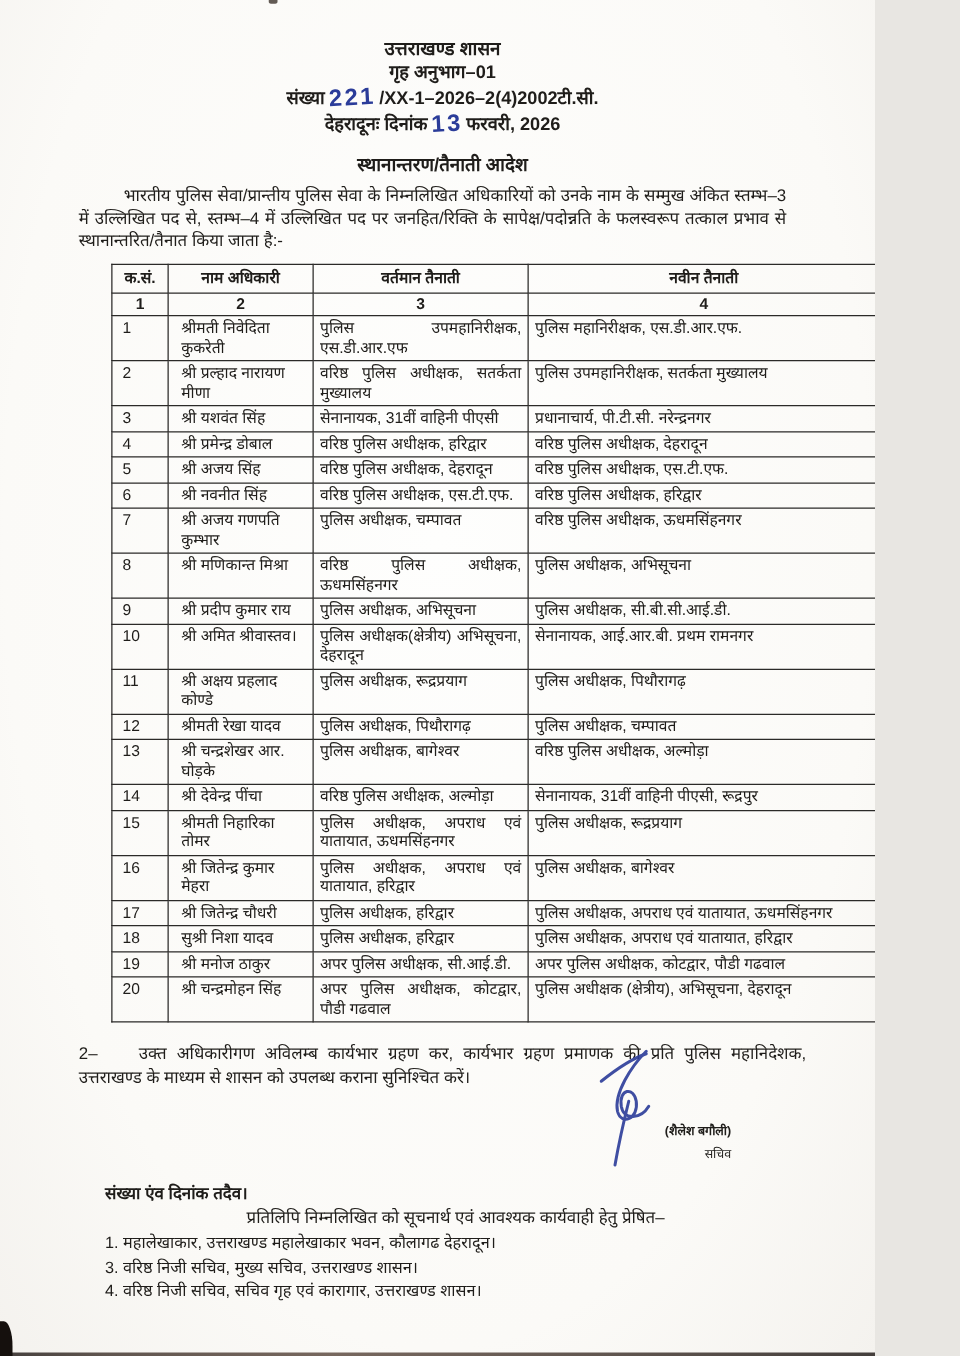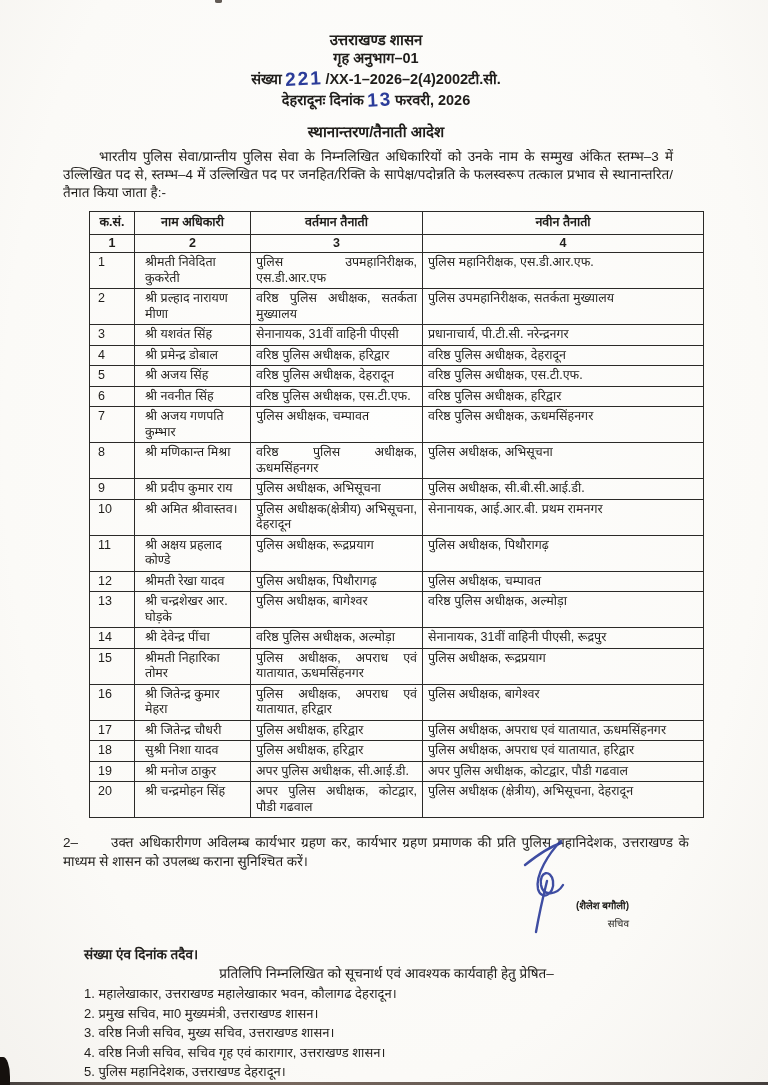--- a/index.html
+++ b/index.html
@@ -1,24 +1,24 @@
 <!DOCTYPE html>
 <html lang="hi"><head>
 <meta charset="utf-8">
 <style>
   html,body{margin:0;padding:0;background:#e8e6e2;}
   .page{
     position:relative;
-    width:768px;height:1085px;
+    width:700px;height:1085px;
     box-sizing:border-box;
     background:#fcfbf8;
     background-image:radial-gradient(ellipse at 50% 40%, #fefefd 0%, #fbfaf7 70%, #f4f2ee 100%);
     color:#1f1d1a;
     font-family:"Liberation Sans","DejaVu Sans",sans-serif;
-    padding:30px 79px 0 63px;
+    padding:30px 55px 0 63px;
     overflow:hidden;
   }
   .c{text-align:center;}
   .b{font-weight:bold;}
   .hdr{font-size:14.5px;line-height:19px;}
   .hdr-org{font-size:15px;}
   .hand{
     color:#2b3c99;
     font-weight:600;
     font-size:19px;
@@ -282,27 +282,25 @@
     <div>सचिव</div>
   </div>
 
   <div class="refline">संख्या एंव दिनांक तदैव।</div>
   <div class="copyline">प्रतिलिपि निम्नलिखित को सूचनार्थ एवं आवश्यक कार्यवाही हेतु प्रेषित–</div>
 
   <div class="copies">
 
       <div class="copy-item"><span class="copy-num">1.</span> <span>महालेखाकार, उत्तराखण्ड महालेखाकार भवन, कौलागढ देहरादून।</span></div>
 
-      <div class="copy-item"><span class="copy-num">2.</span> <span>प्रमुख सचिव, मा0 मुख्यमंत्री, उत्तराखण्ड शासन।</span></div>
 
       <div class="copy-item"><span class="copy-num">3.</span> <span>वरिष्ठ निजी सचिव, मुख्य सचिव, उत्तराखण्ड शासन।</span></div>
 
       <div class="copy-item"><span class="copy-num">4.</span> <span>वरिष्ठ निजी सचिव, सचिव गृह एवं कारागार, उत्तराखण्ड शासन।</span></div>
 
-      <div class="copy-item"><span class="copy-num">5.</span> <span>पुलिस महानिदेशक, उत्तराखण्ड देहरादून।</span></div>
 
   </div>
 
   <div class="top-mark"></div>
   <div class="edge-bottom"></div>
   <div class="corner-blob"></div>
 
 </div>
 
 </body></html>

